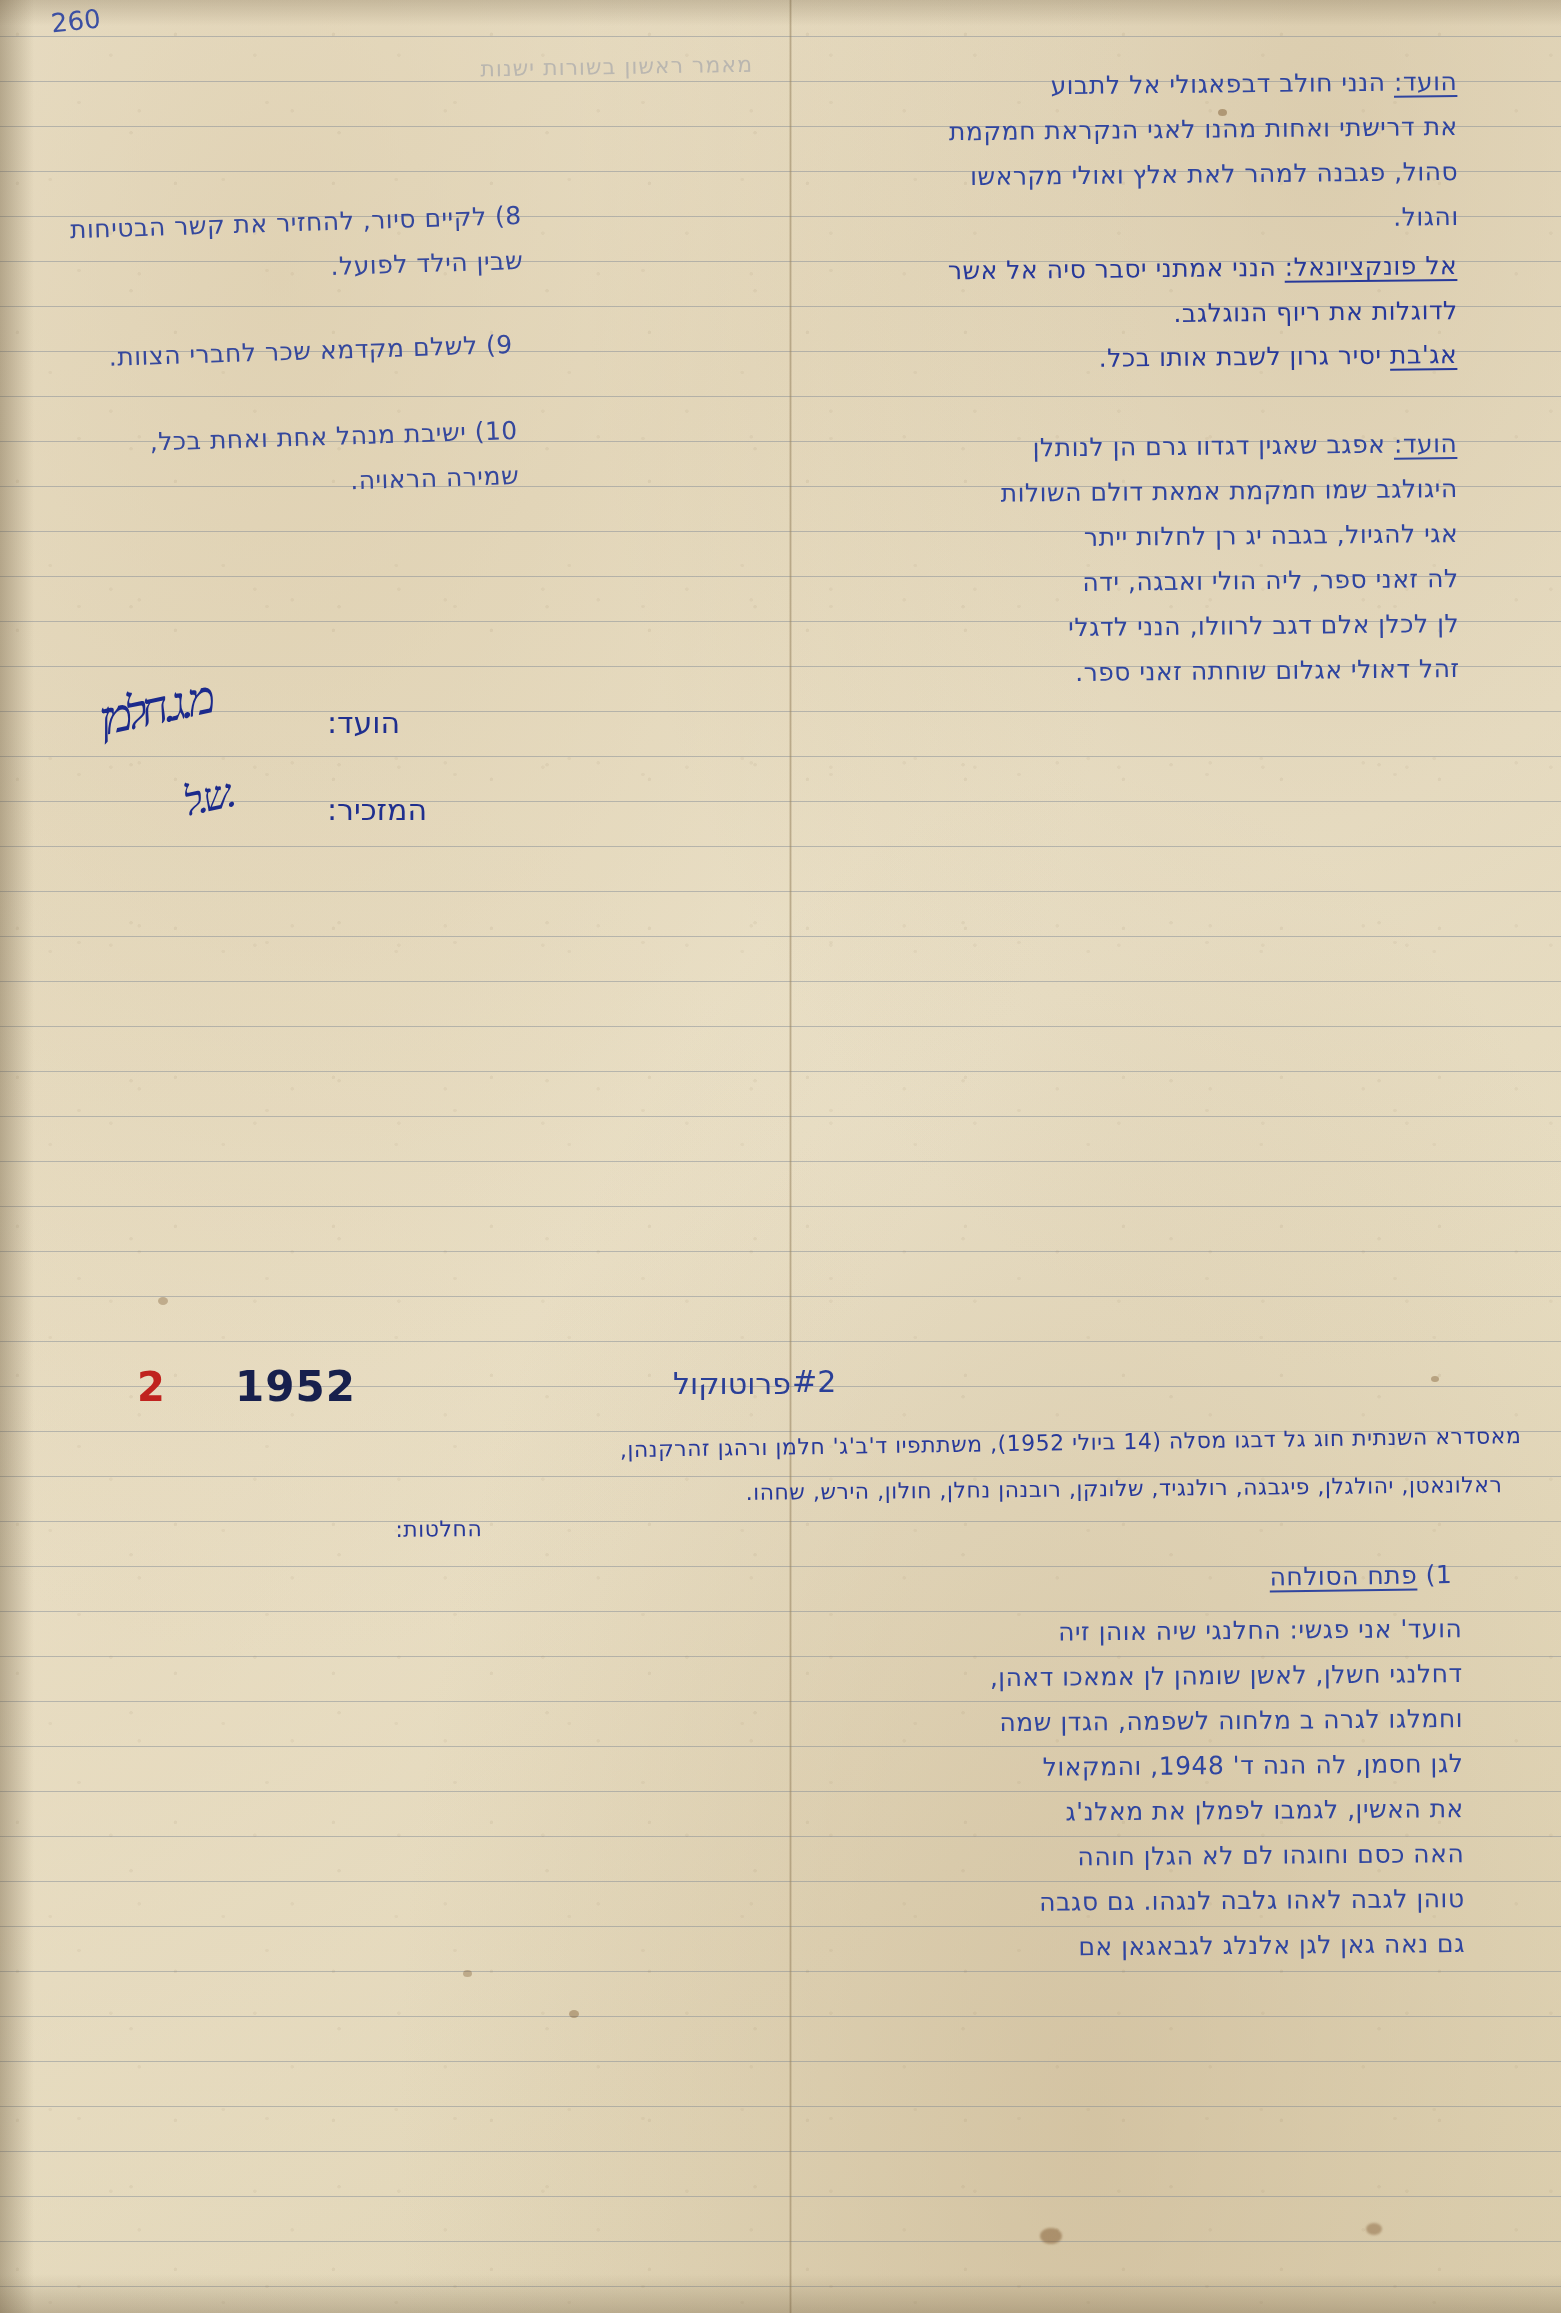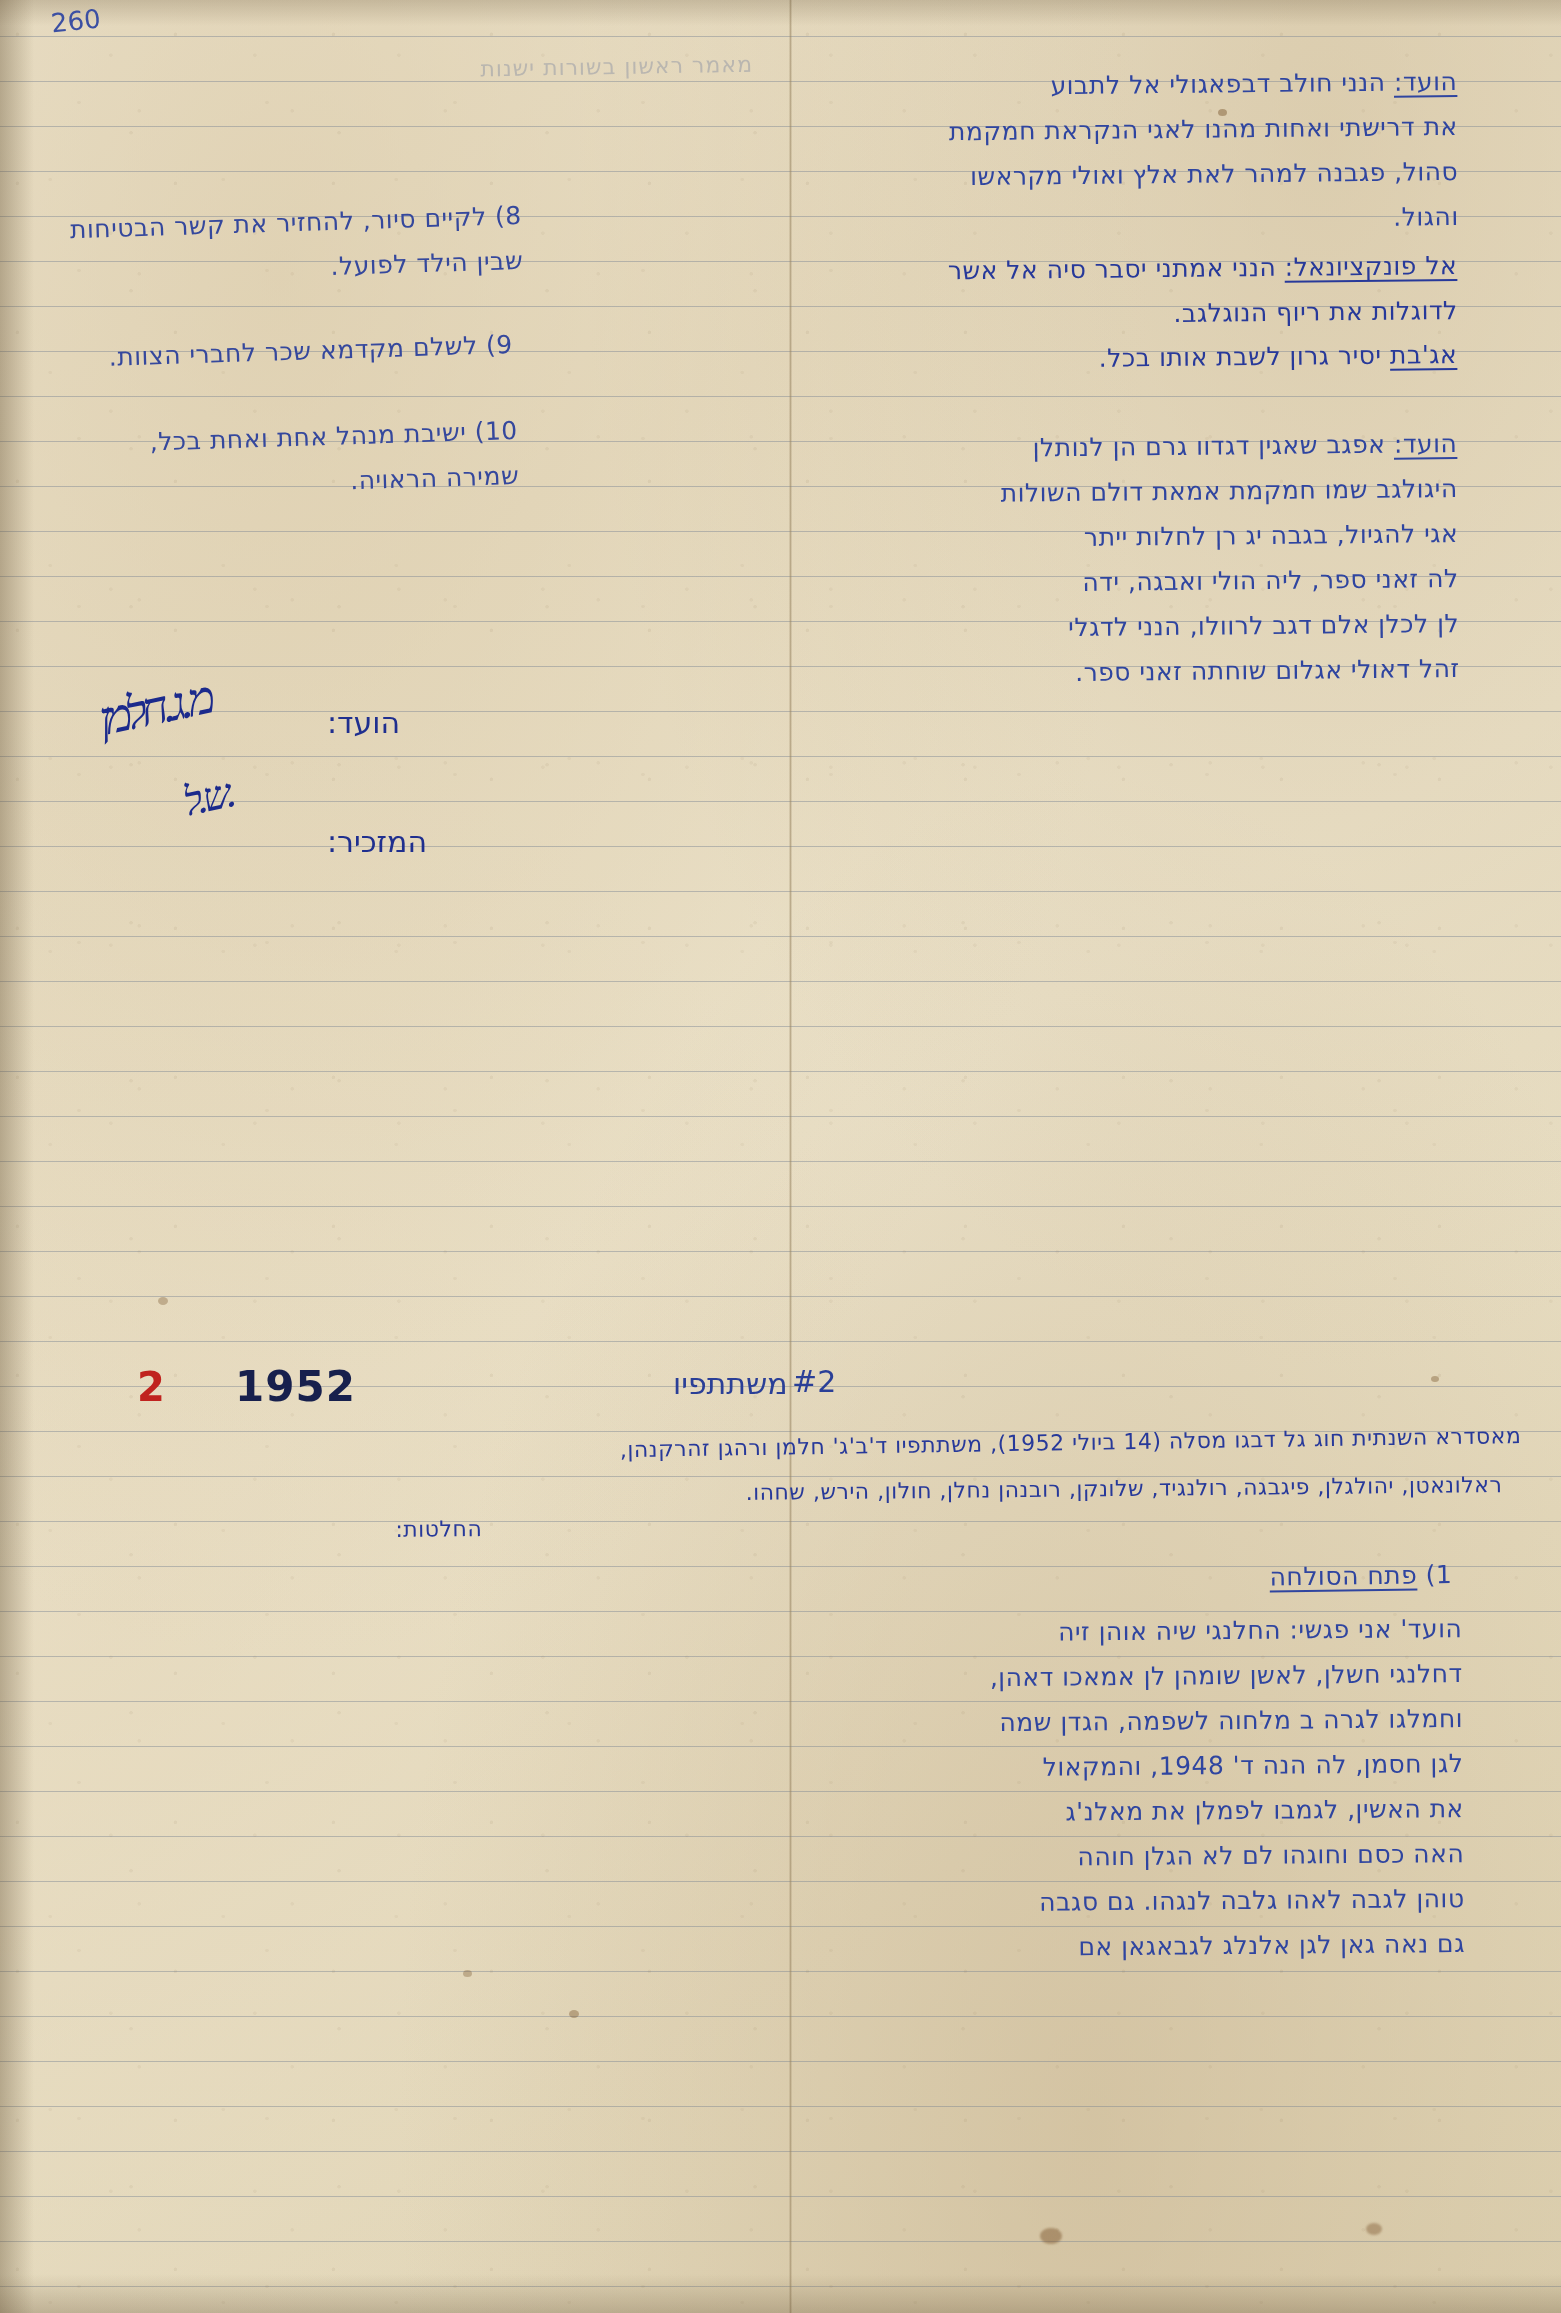--- a/index.html
+++ b/index.html
@@ -219,27 +219,27 @@
 שבין הילד לפועל.</span></div>
 
   <div class="hand ink-c tilt-2" style="right:1049px; top:322px; width:624px;"><span>9)</span> <span>לשלם מקדמא שכר לחברי הצוות.</span></div>
 
   <div class="hand ink-c tilt-2" style="right:1044px; top:408px; width:644px;"><span>10)</span> <span>ישיבת מנהל אחת ואחת בכל,
 שמירה הראויה.</span></div>
 
   <div class="sig" style="left:327px; top:705px;">הועד:</div>
   <div class="scribble" style="left:99px; top:681px;">מ.ג.חלמן</div>
 
-  <div class="sig" style="left:327px; top:824px;">המזכיר:</div>
+  <div class="sig" style="left:327px; top:792px;">המזכיר:</div>
   <div class="scribble" style="left:184px; top:774px; font-size:40px;">ש.ל.</div>
 
   <div class="year-row">
     <div class="year-num">2</div>
     <div class="year-val">1952</div>
-    <div class="proto-tag">משתתפיו</div>
+    <div class="proto-tag">פרוטוקול</div>
     <div class="proto-hash">#2</div>
   </div>
 
   <div class="hand small ink-b" style="right:40px; top:1414px; width:1485px; line-height:44px; transform:rotate(-0.9deg);">מאסדרא השנתית חוג גל דבגו מסלה (14 ביולי 1952), משתתפיו ד'ב'ג' חלמן ורהגן זהרקנהן,</div>
   <div class="hand small ink-b" style="right:59px; top:1463px; width:1455px; line-height:44px; transform:rotate(-0.6deg);">ראלונאטן, יהולגלן, פיגבגה, רולנגיד, שלונקן, רובנהן נחלן, חולון, הירש, שחהו.</div>
   <div class="hand small ink-b" style="right:1079px; top:1507px; width:416px; line-height:44px; transform:rotate(-0.6deg);">החלטות:</div>
 
   <div class="hand ink-a" style="right:109px; top:1552px; width:653px; transform:rotate(-0.8deg);"><span>1)</span> <span class="u">פתח הסולחה</span></div>
 
   <div class="hand ink-a" style="right:99px; top:1606px; width:683px; line-height:45px; transform:rotate(-0.5deg);">הועד' אני פגשי: החלנגי שיה אוהן זיה

